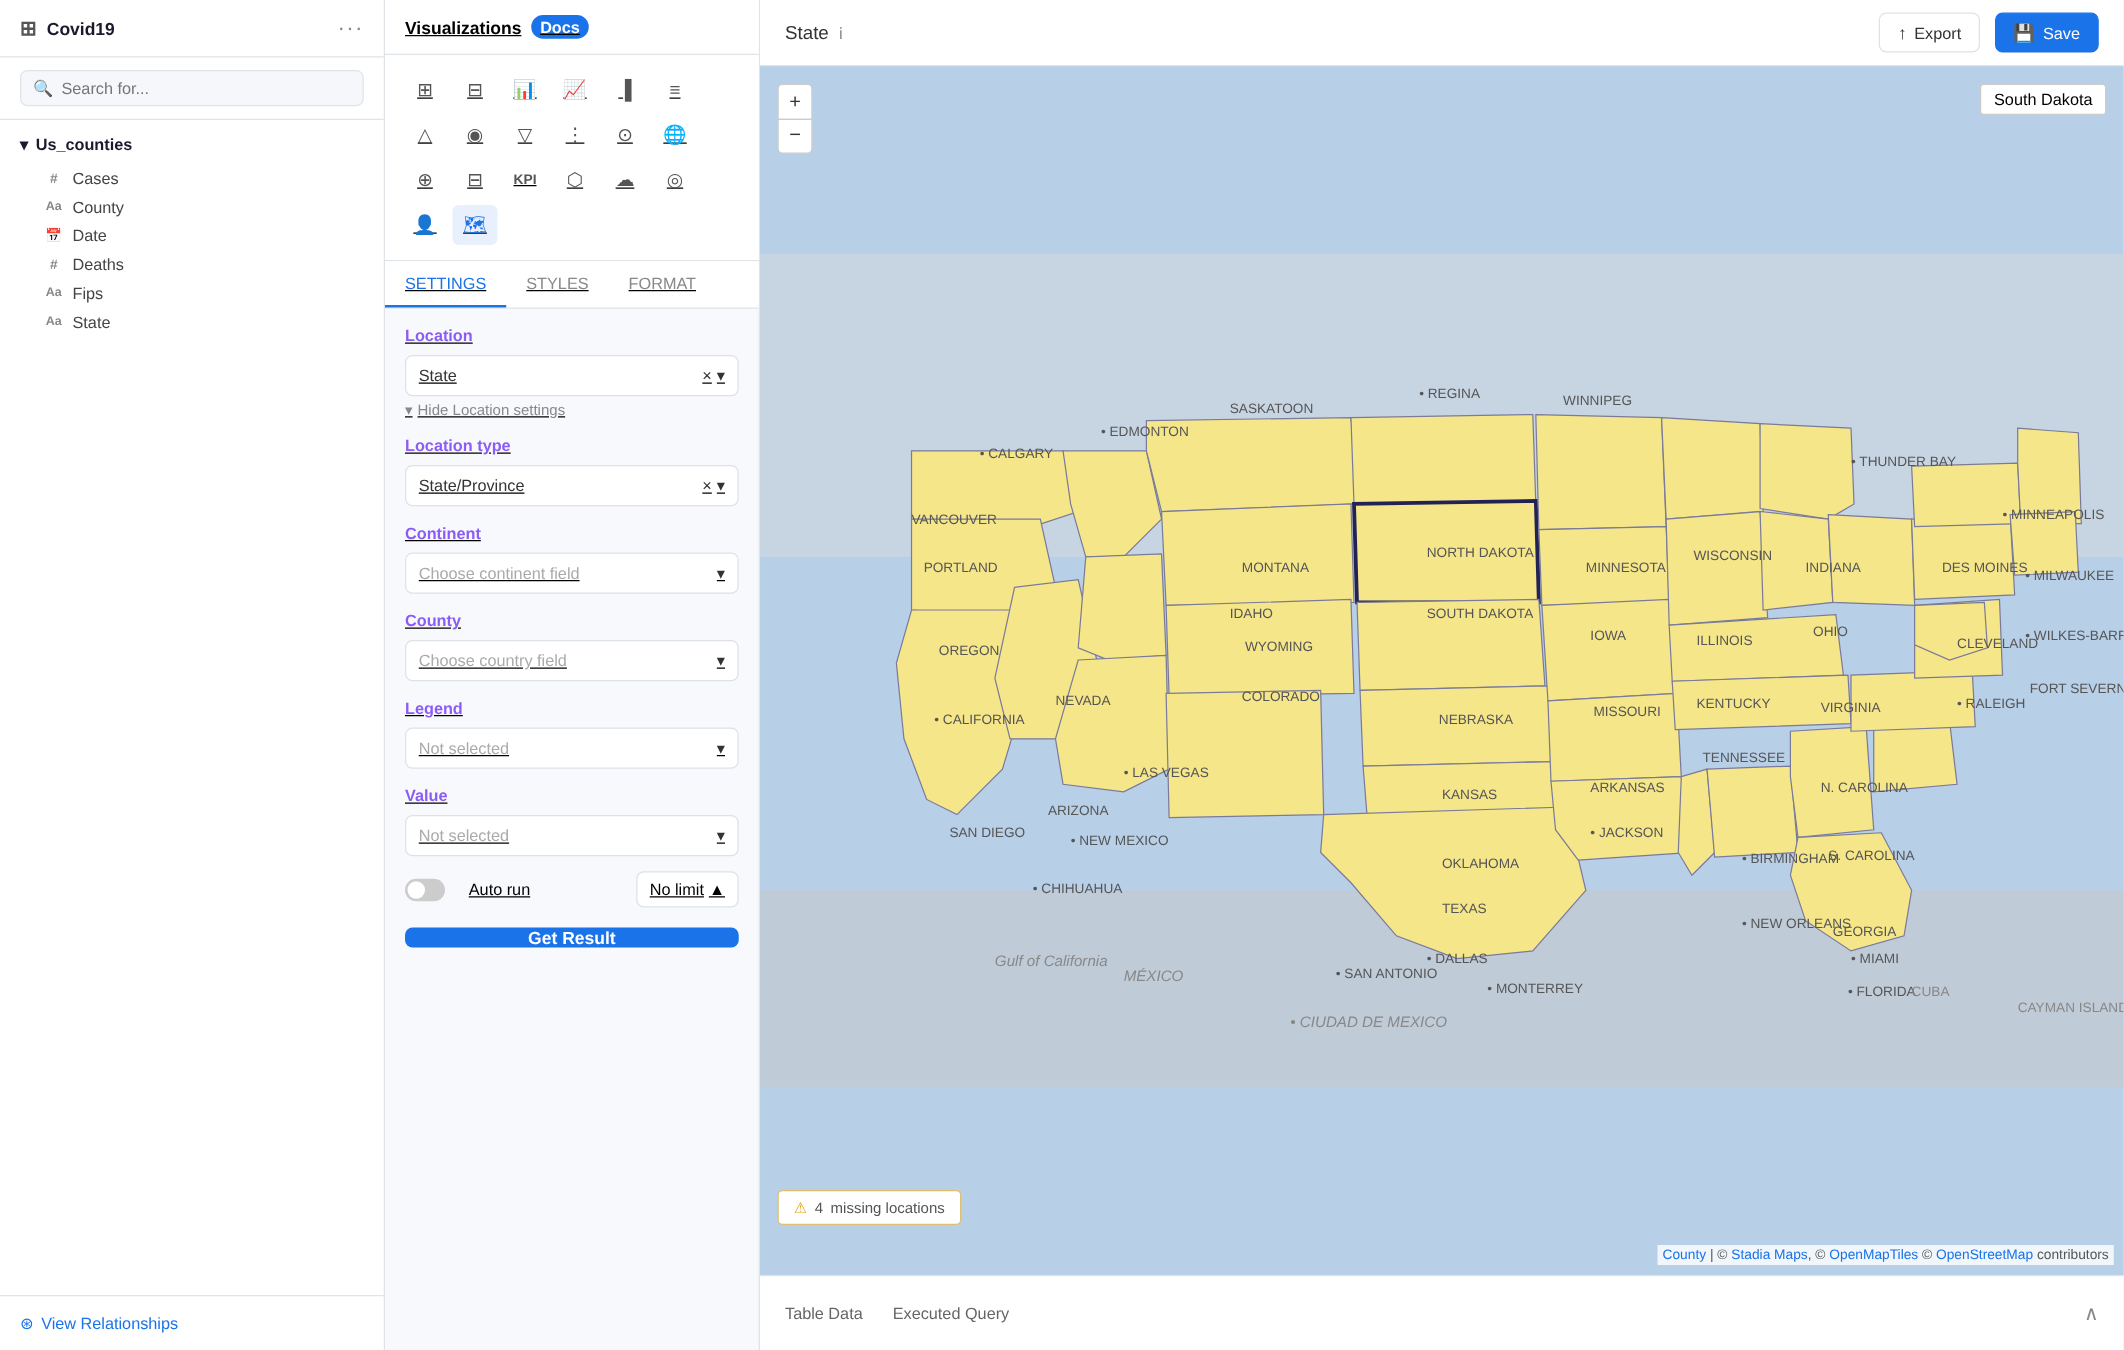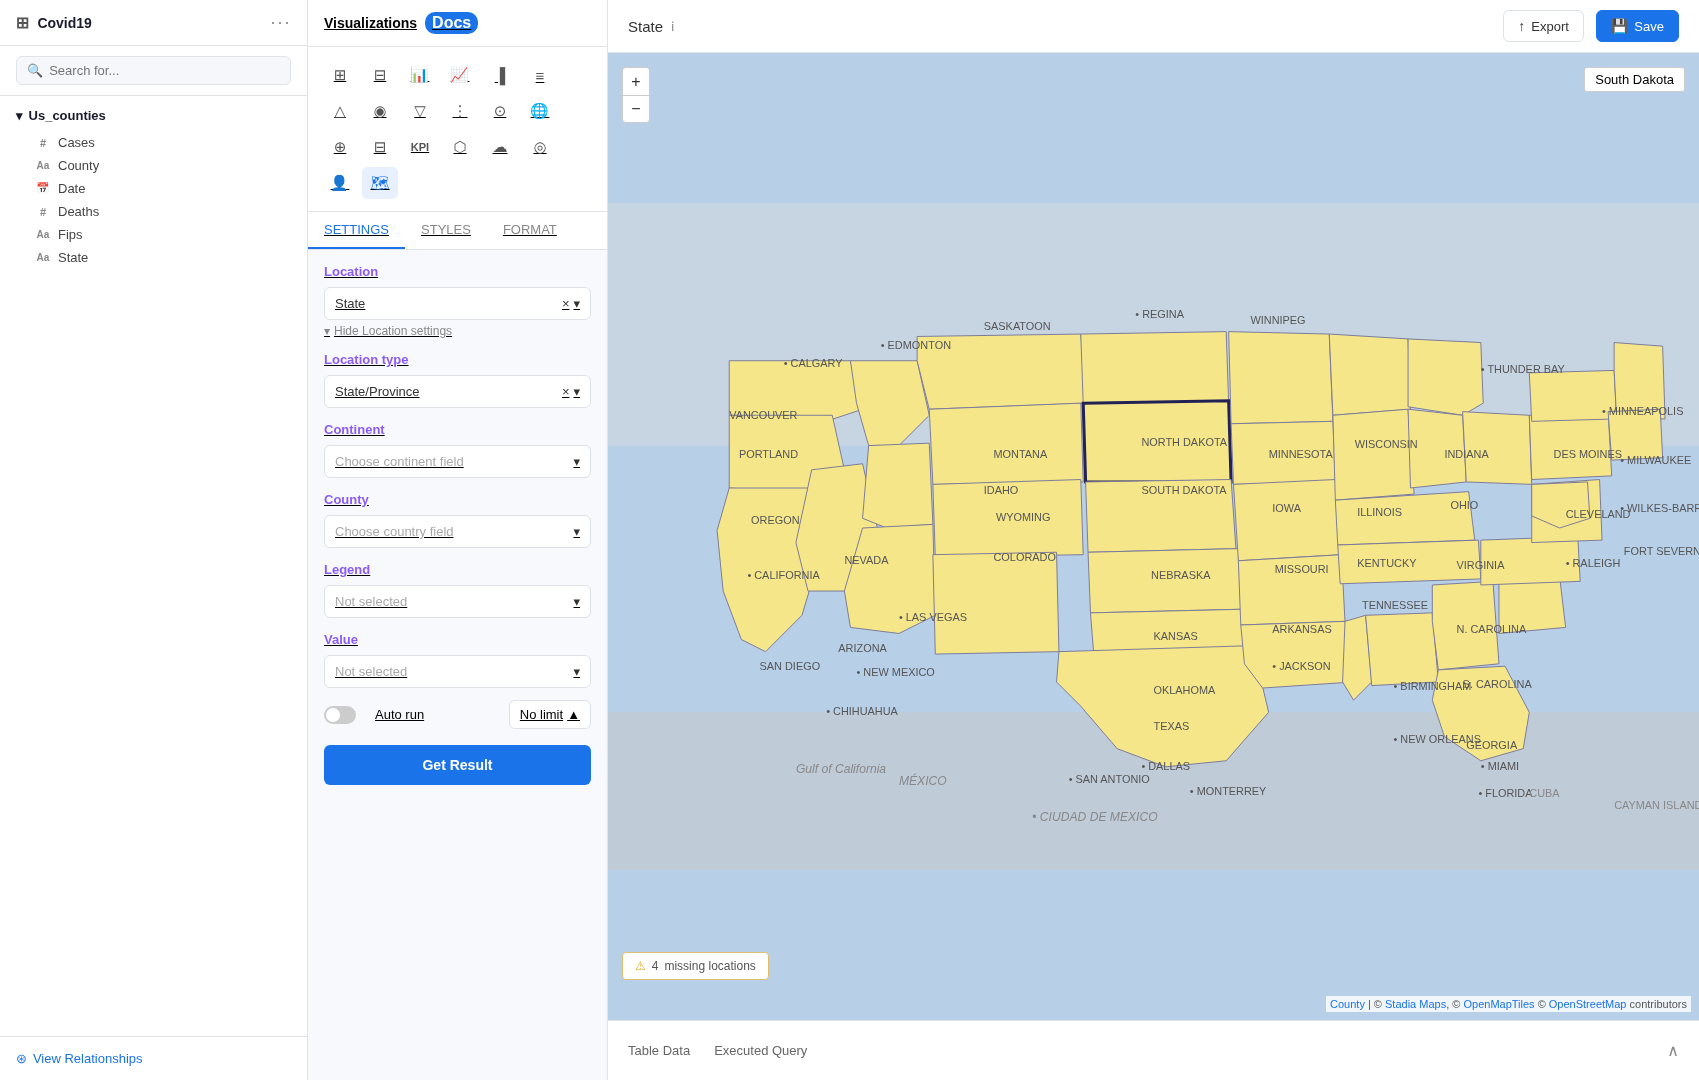--- a/index.html
+++ b/index.html
@@ -15,36 +15,36 @@
     .sidebar-tree { padding: 12px 16px; flex: 1; overflow-y: auto; }
     .tree-group-header { display: flex; align-items: center; gap: 6px; font-weight: 600; font-size: 13px; color: #1a1a2e; margin-bottom: 8px; cursor: pointer; }
     .tree-item { display: flex; align-items: center; gap: 8px; padding: 4px 0 4px 20px; font-size: 13px; color: #444; cursor: pointer; }
     .type-icon { font-size: 11px; color: #888; font-weight: 600; width: 14px; text-align: center; }
     .sidebar-footer { padding: 14px 16px; border-top: 1px solid #e0e3e8; }
     .view-relationships { color: #1a73e8; font-size: 13px; display: flex; align-items: center; gap: 6px; cursor: pointer; }
 
     
     .middle-panel { width: 300px; background: #f8f9fc; border-right: 1px solid #e0e3e8; display: flex; flex-direction: column; flex-shrink: 0; text-decoration: underline; }
     .viz-header { padding: 12px 16px; display: flex; align-items: center; gap: 8px; border-bottom: 1px solid #e0e3e8; background: #fff; }
-    .docs-badge { background: #1a73e8; color: #fff; font-size: 16px; font-weight: 600; padding: 2px 7px; border-radius: 10px; }
+    .docs-badge { background: #1a73e8; color: #fff; font-size: 13px; font-weight: 600; padding: 2px 7px; border-radius: 10px; }
     .icon-grid { padding: 12px 14px; display: flex; flex-wrap: wrap; gap: 4px; border-bottom: 1px solid #e0e3e8; background: #fff; }
     .icon-btn { width: 36px; height: 32px; display: flex; align-items: center; justify-content: center; border-radius: 5px; cursor: pointer; color: #555; font-size: 15px; border: none; background: none; }
     .icon-btn.active { background: #e8f0fe; color: #1a73e8; }
     .tabs { display: flex; border-bottom: 1px solid #e0e3e8; background: #fff; }
     .tab { padding: 10px 16px; font-size: 13px; font-weight: 500; color: #888; cursor: pointer; border-bottom: 2px solid transparent; }
     .tab.active { color: #1a73e8; border-bottom-color: #1a73e8; }
     .settings-panel { flex: 1; overflow-y: auto; padding: 14px 16px; }
     .section-label { font-size: 13px; font-weight: 600; color: #8b5cf6; margin-bottom: 8px; margin-top: 14px; }
     .section-label:first-child { margin-top: 0; }
     .dropdown-field { display: flex; align-items: center; justify-content: space-between; background: #fff; border: 1px solid #dde1e8; border-radius: 6px; padding: 8px 10px; cursor: pointer; margin-bottom: 4px; }
     .dropdown-field span { font-size: 13px; color: #333; }
     .dropdown-field .placeholder { color: #aaa; }
     .dropdown-field .icons { display: flex; align-items: center; gap: 4px; color: #888; }
     .hide-link { font-size: 12px; color: #888; display: flex; align-items: center; gap: 4px; cursor: pointer; margin-bottom: 12px; }
-    .get-result-btn { background: #1a73e8; color: #fff; border: none; border-radius: 6px; padding: 12px; width: 100%; font-size: 14px; font-weight: 600; cursor: pointer; margin-top: 16px; }
+    .get-result-btn { background: #1a73e8; color: #fff; border: none; border-radius: 6px; width: 100%; font-size: 14px; font-weight: 600; cursor: pointer; margin-top: 16px; }
     .bottom-row { display: flex; align-items: center; justify-content: space-between; margin-top: 12px; }
     .auto-run-row { display: flex; align-items: center; gap: 19px; }
     .toggle { width: 32px; height: 18px; background: #ccc; border-radius: 9px; position: relative; cursor: pointer; }
     .toggle-knob { width: 14px; height: 14px; background: #fff; border-radius: 50%; position: absolute; top: 2px; left: 2px; }
     .no-limit-btn { display: flex; align-items: center; gap: 4px; border: 1px solid #dde1e8; border-radius: 6px; padding: 6px 10px; background: #fff; cursor: pointer; font-size: 13px; }
 
     
     .main-content { flex: 1; display: flex; flex-direction: column; background: #fff; }
     .main-header { padding: 10px 20px; display: flex; align-items: center; justify-content: space-between; border-bottom: 1px solid #e0e3e8; }
     .main-title { display: flex; align-items: center; gap: 8px; font-size: 15px; font-weight: 500; color: #333; }

